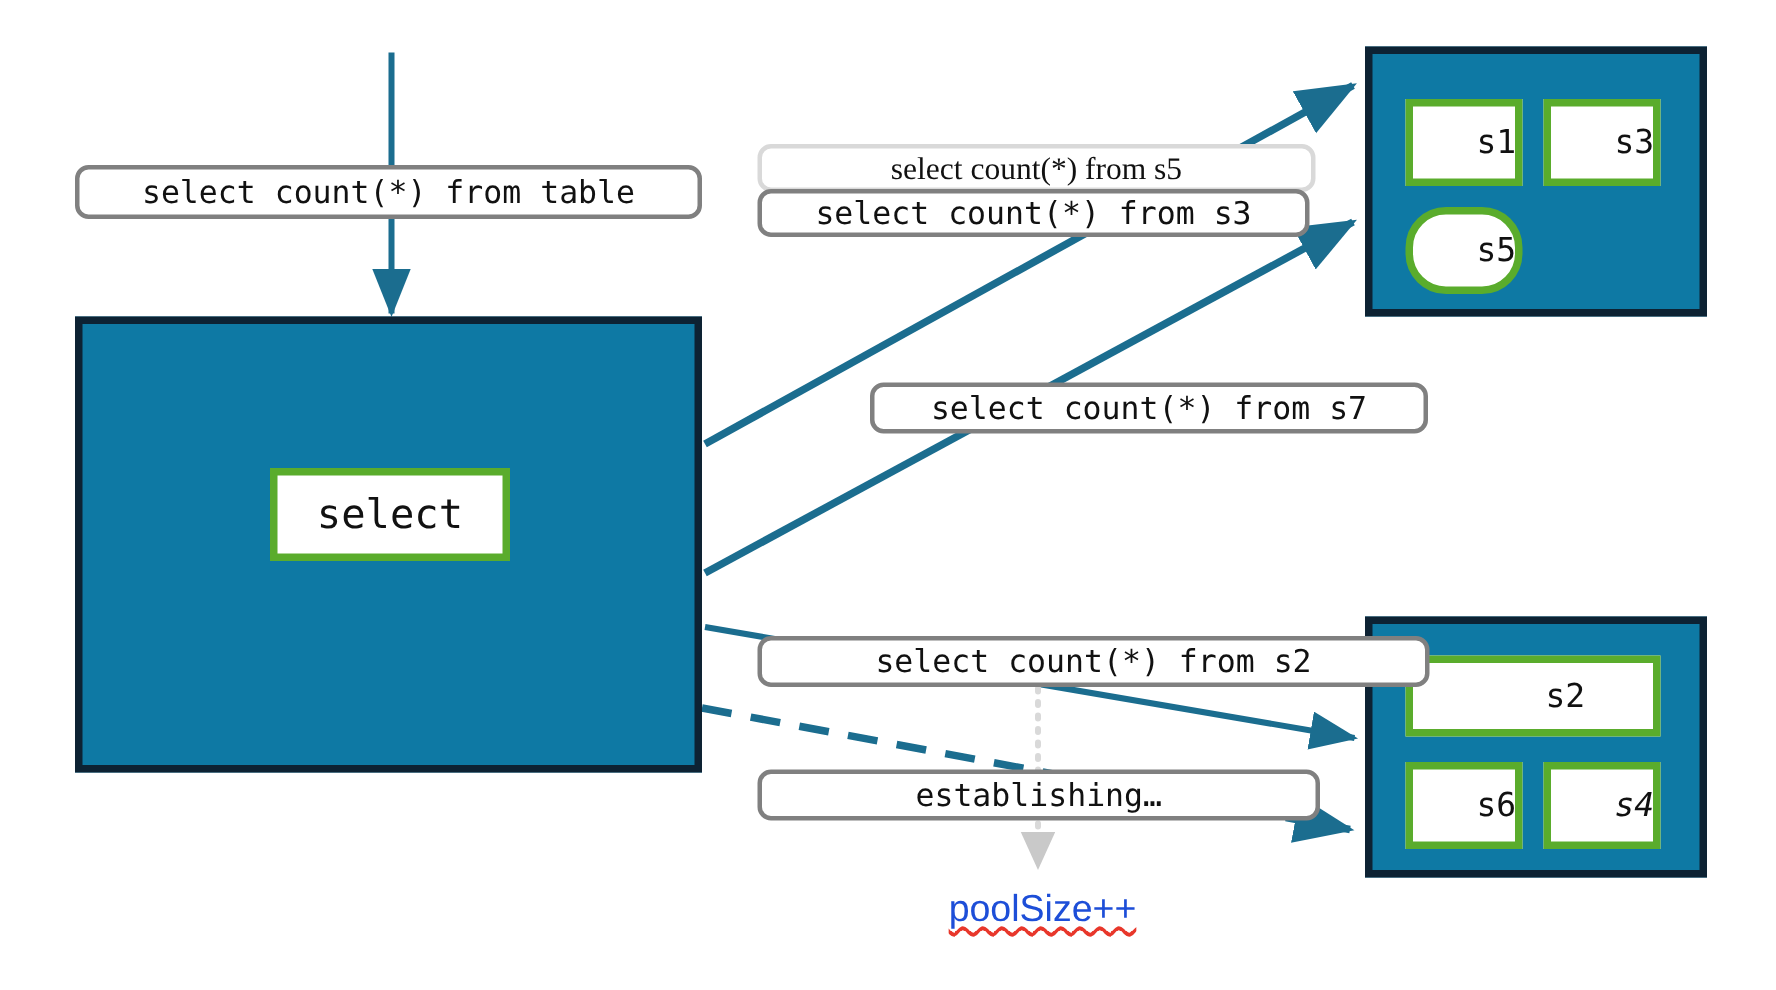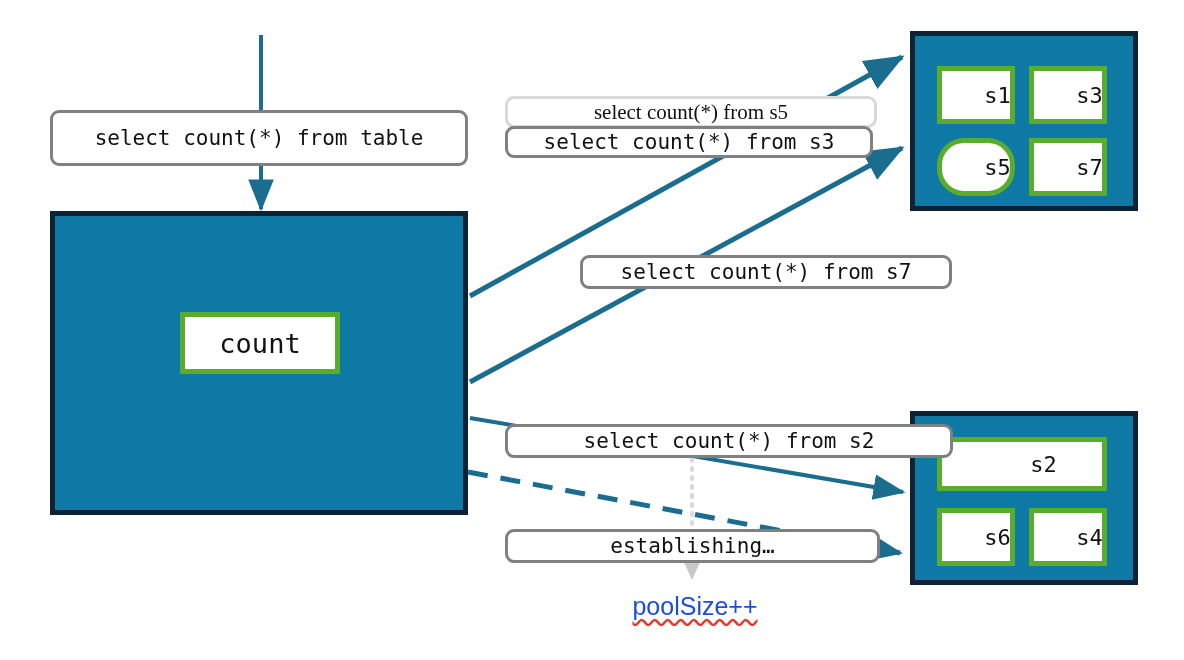--- a/index.html
+++ b/index.html
@@ -53,45 +53,45 @@
 
   #node-table { left: 180px; top: 312px; width: 160px; height: 62px; }
 
   #node-s1 { left: 937px; top: 66px;  width: 78px; height: 58px; }
   #node-s3 { left: 1029px; top: 66px; width: 78px; height: 58px; }
   #node-s5 { left: 937px; top: 138px; width: 78px; height: 58px; border-radius: 27px; }
   #node-s7 { left: 1029px; top: 138px; width: 78px; height: 58px; }
 
   #node-s2 { left: 937px; top: 437px; width: 170px; height: 54px; }
   #node-s6 { left: 937px; top: 508px; width: 78px; height: 58px; }
-  #node-s4 { left: 1029px; top: 508px; width: 78px; height: 58px; }
+  #node-s4 { left: 1029px; top: 508px; width: 78px; height: 58px; font-style: italic; }
 
   
   .pill {
     position: absolute;
     background: #ffffff;
     border: 3px solid #808080;
     border-radius: 9px;
     box-sizing: border-box;
     display: flex;
     align-items: center;
     justify-content: center;
     color: #111111;
     font-family: "DejaVu Sans Mono", "Liberation Mono", monospace;
     font-size: 21px;
     white-space: nowrap;
   }
   .pill.faded { border-color: #d9d9d9; }
 
-  #pill-table { left: 50px;  top: 110px; width: 418px; height: 56px; }
+  #pill-table { left: 50px;  top: 110px; width: 418px; height: 36px; }
   #pill-s5    { left: 505px; top: 96px;  width: 372px; height: 32px; font-family: Liberation Serif, serif; }
   #pill-s3    { left: 505px; top: 126px; width: 368px; height: 32px; }
   #pill-s7    { left: 580px; top: 255px; width: 372px; height: 34px; }
   #pill-s2    { left: 505px; top: 424px; width: 448px; height: 34px; }
-  #pill-est   { left: 505px; top: 513px; width: 375px; height: 34px; margin-top: 16px; }
+  #pill-est   { left: 505px; top: 513px; width: 375px; height: 34px; }
 
   
   #pool-label {
     position: absolute;
     left: 600px;
     top: 592px;
     width: 190px;
     text-align: center;
     color: #1d4ed8;
     font-family: "Liberation Sans", sans-serif;
@@ -124,35 +124,32 @@
 
     <line x1="470" y1="418" x2="903" y2="492" stroke="#1b6d8f" stroke-width="4" marker-end="url(#ah-teal)"></line>
 
     <line x1="468" y1="472" x2="900" y2="553" stroke="#1b6d8f" stroke-width="5" stroke-dasharray="20 13" marker-end="url(#ah-teal)"></line>
 
     <line x1="692" y1="450" x2="692" y2="576" stroke="#d9d9d9" stroke-width="4" stroke-dasharray="2 7" stroke-linecap="round" marker-end="url(#ah-gray)"></line>
   </svg>
 
   <div class="panel" id="table-panel"></div>
   <div class="node big" id="node-table">
-    <span>count</span>
+    <span>select</span>
   </div>
 
   <div class="panel" id="pool-top"></div>
   <div class="node small" id="node-s1">
     <span>s1</span>
   </div>
   <div class="node small" id="node-s3">
     <span>s3</span>
   </div>
   <div class="node small" id="node-s5">
     <span>s5</span>
-  </div>
-  <div class="node small" id="node-s7">
-    <span>s7</span>
   </div>
 
   <div class="panel" id="pool-bottom"></div>
   <div class="node small" id="node-s2">
     <span>s2</span>
   </div>
   <div class="node small" id="node-s6">
     <span>s6</span>
   </div>
   <div class="node small" id="node-s4">

